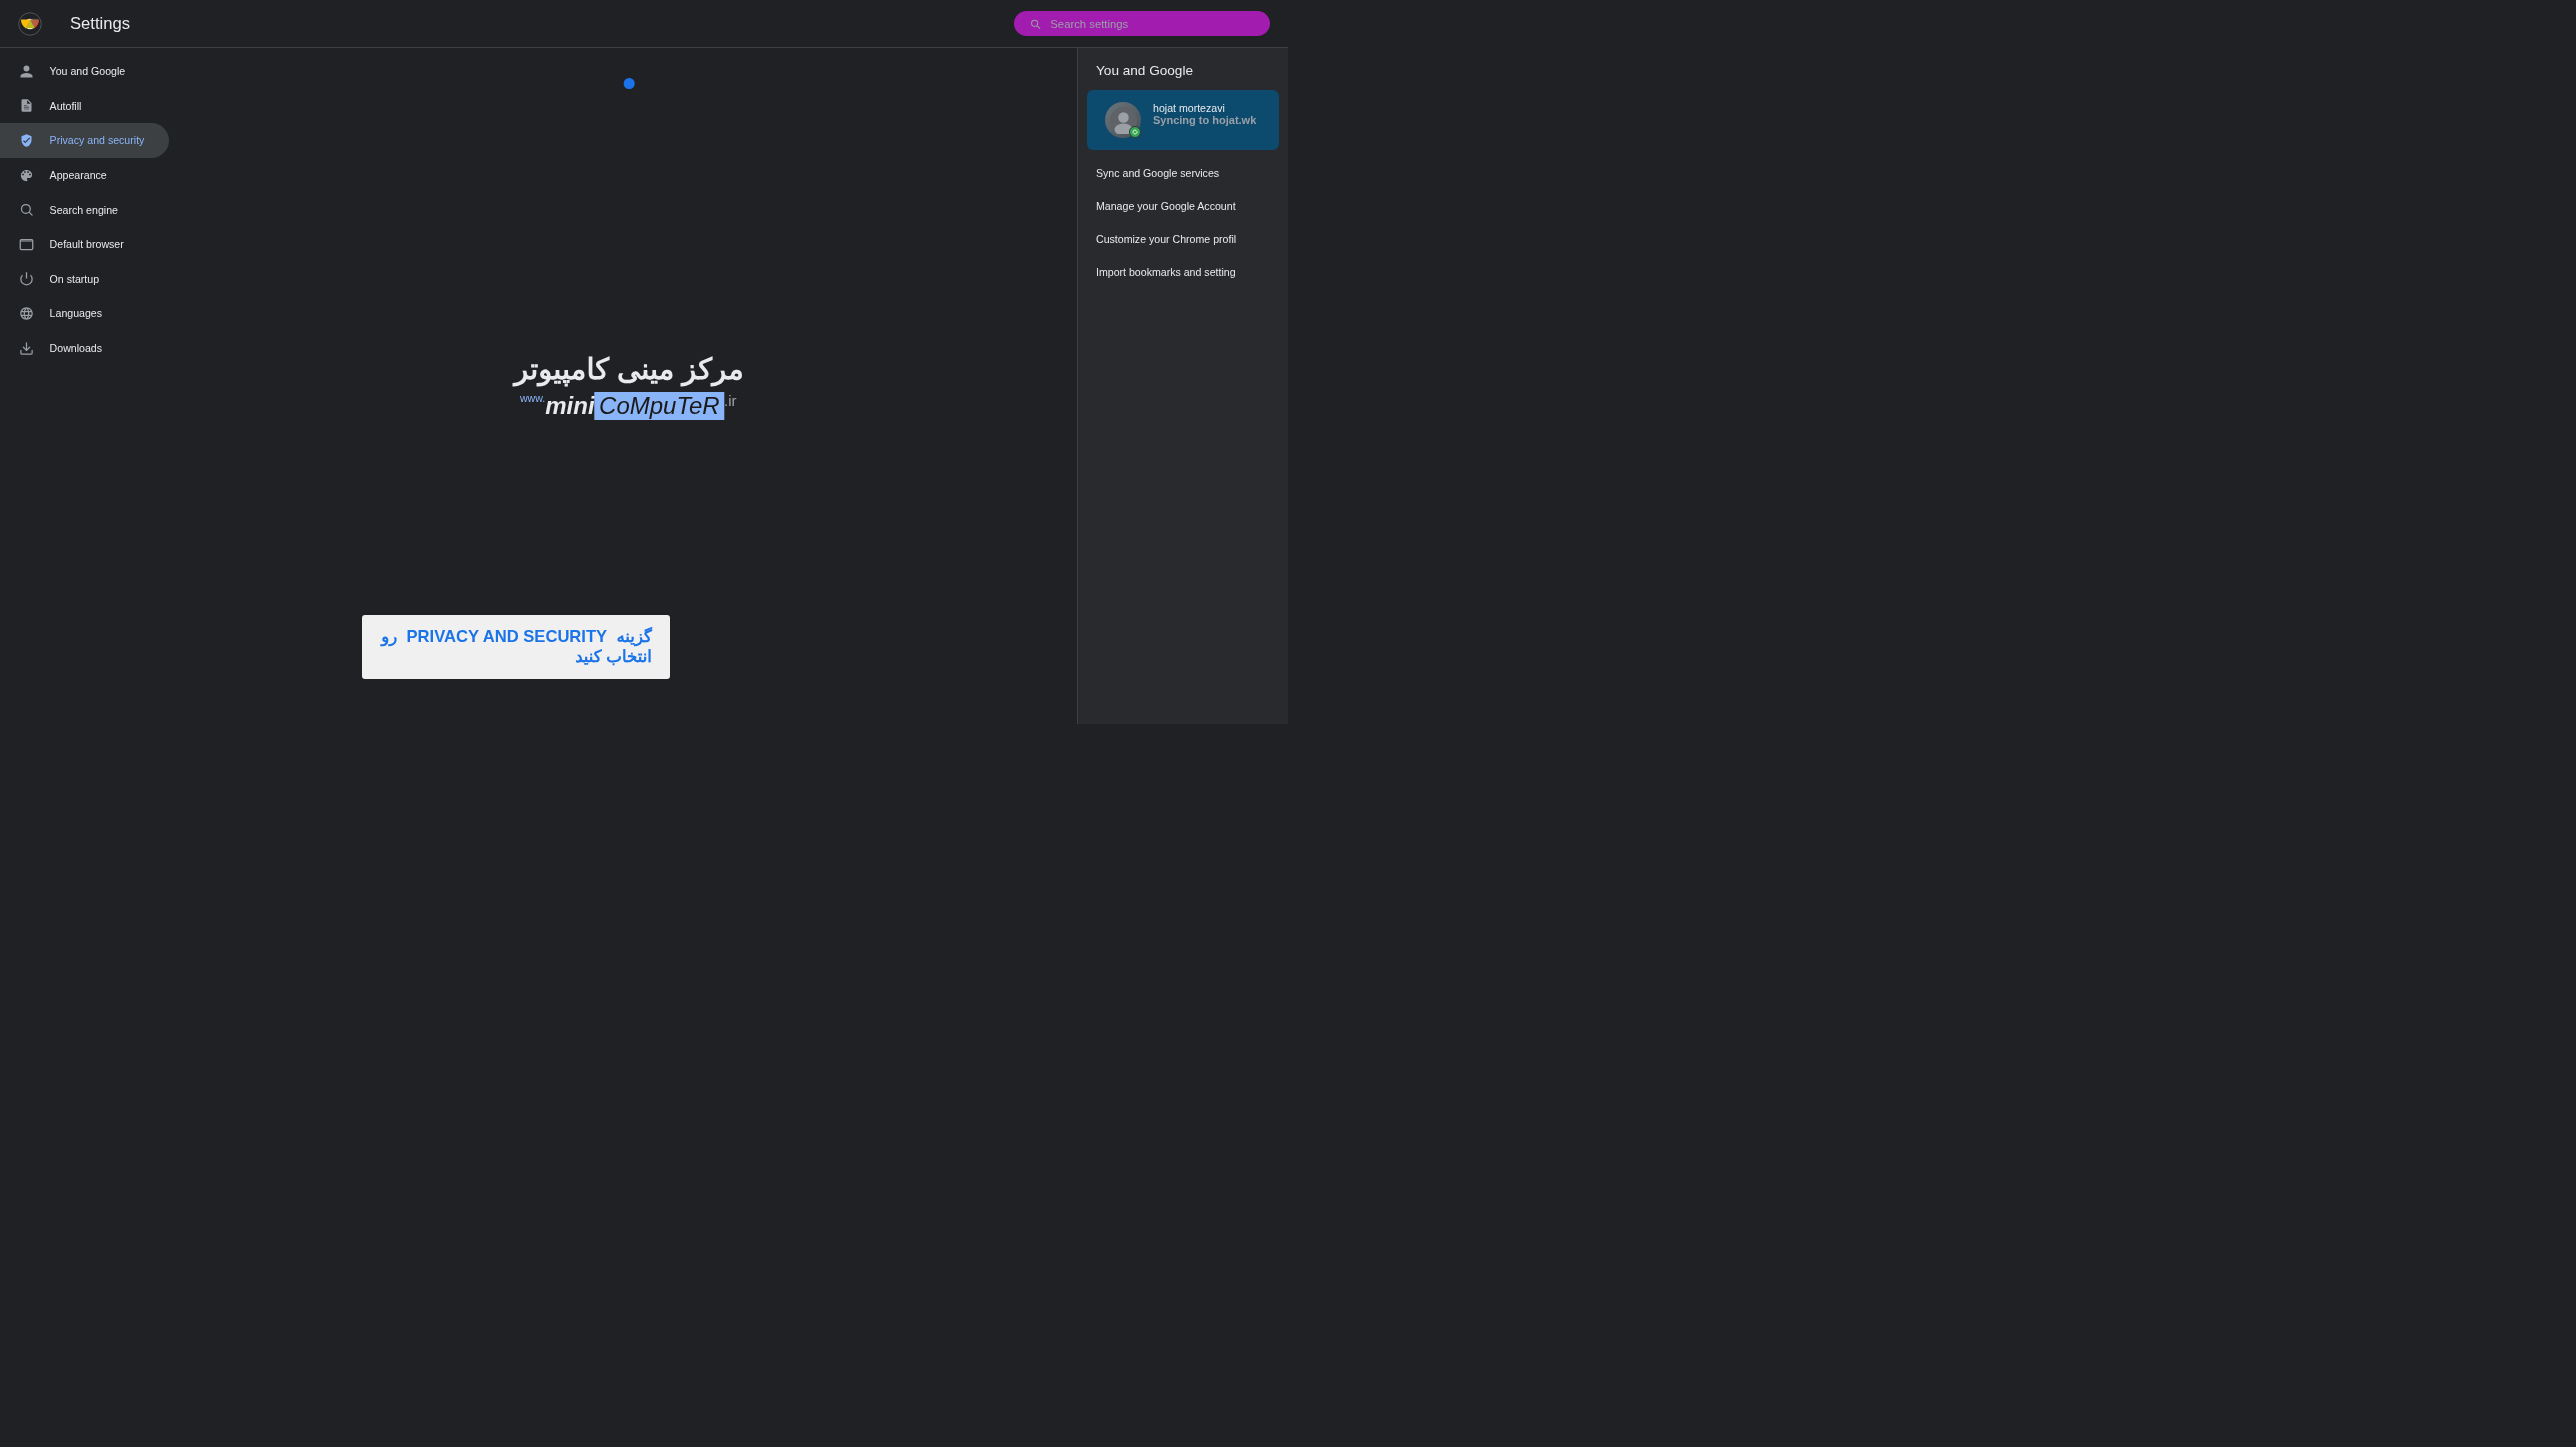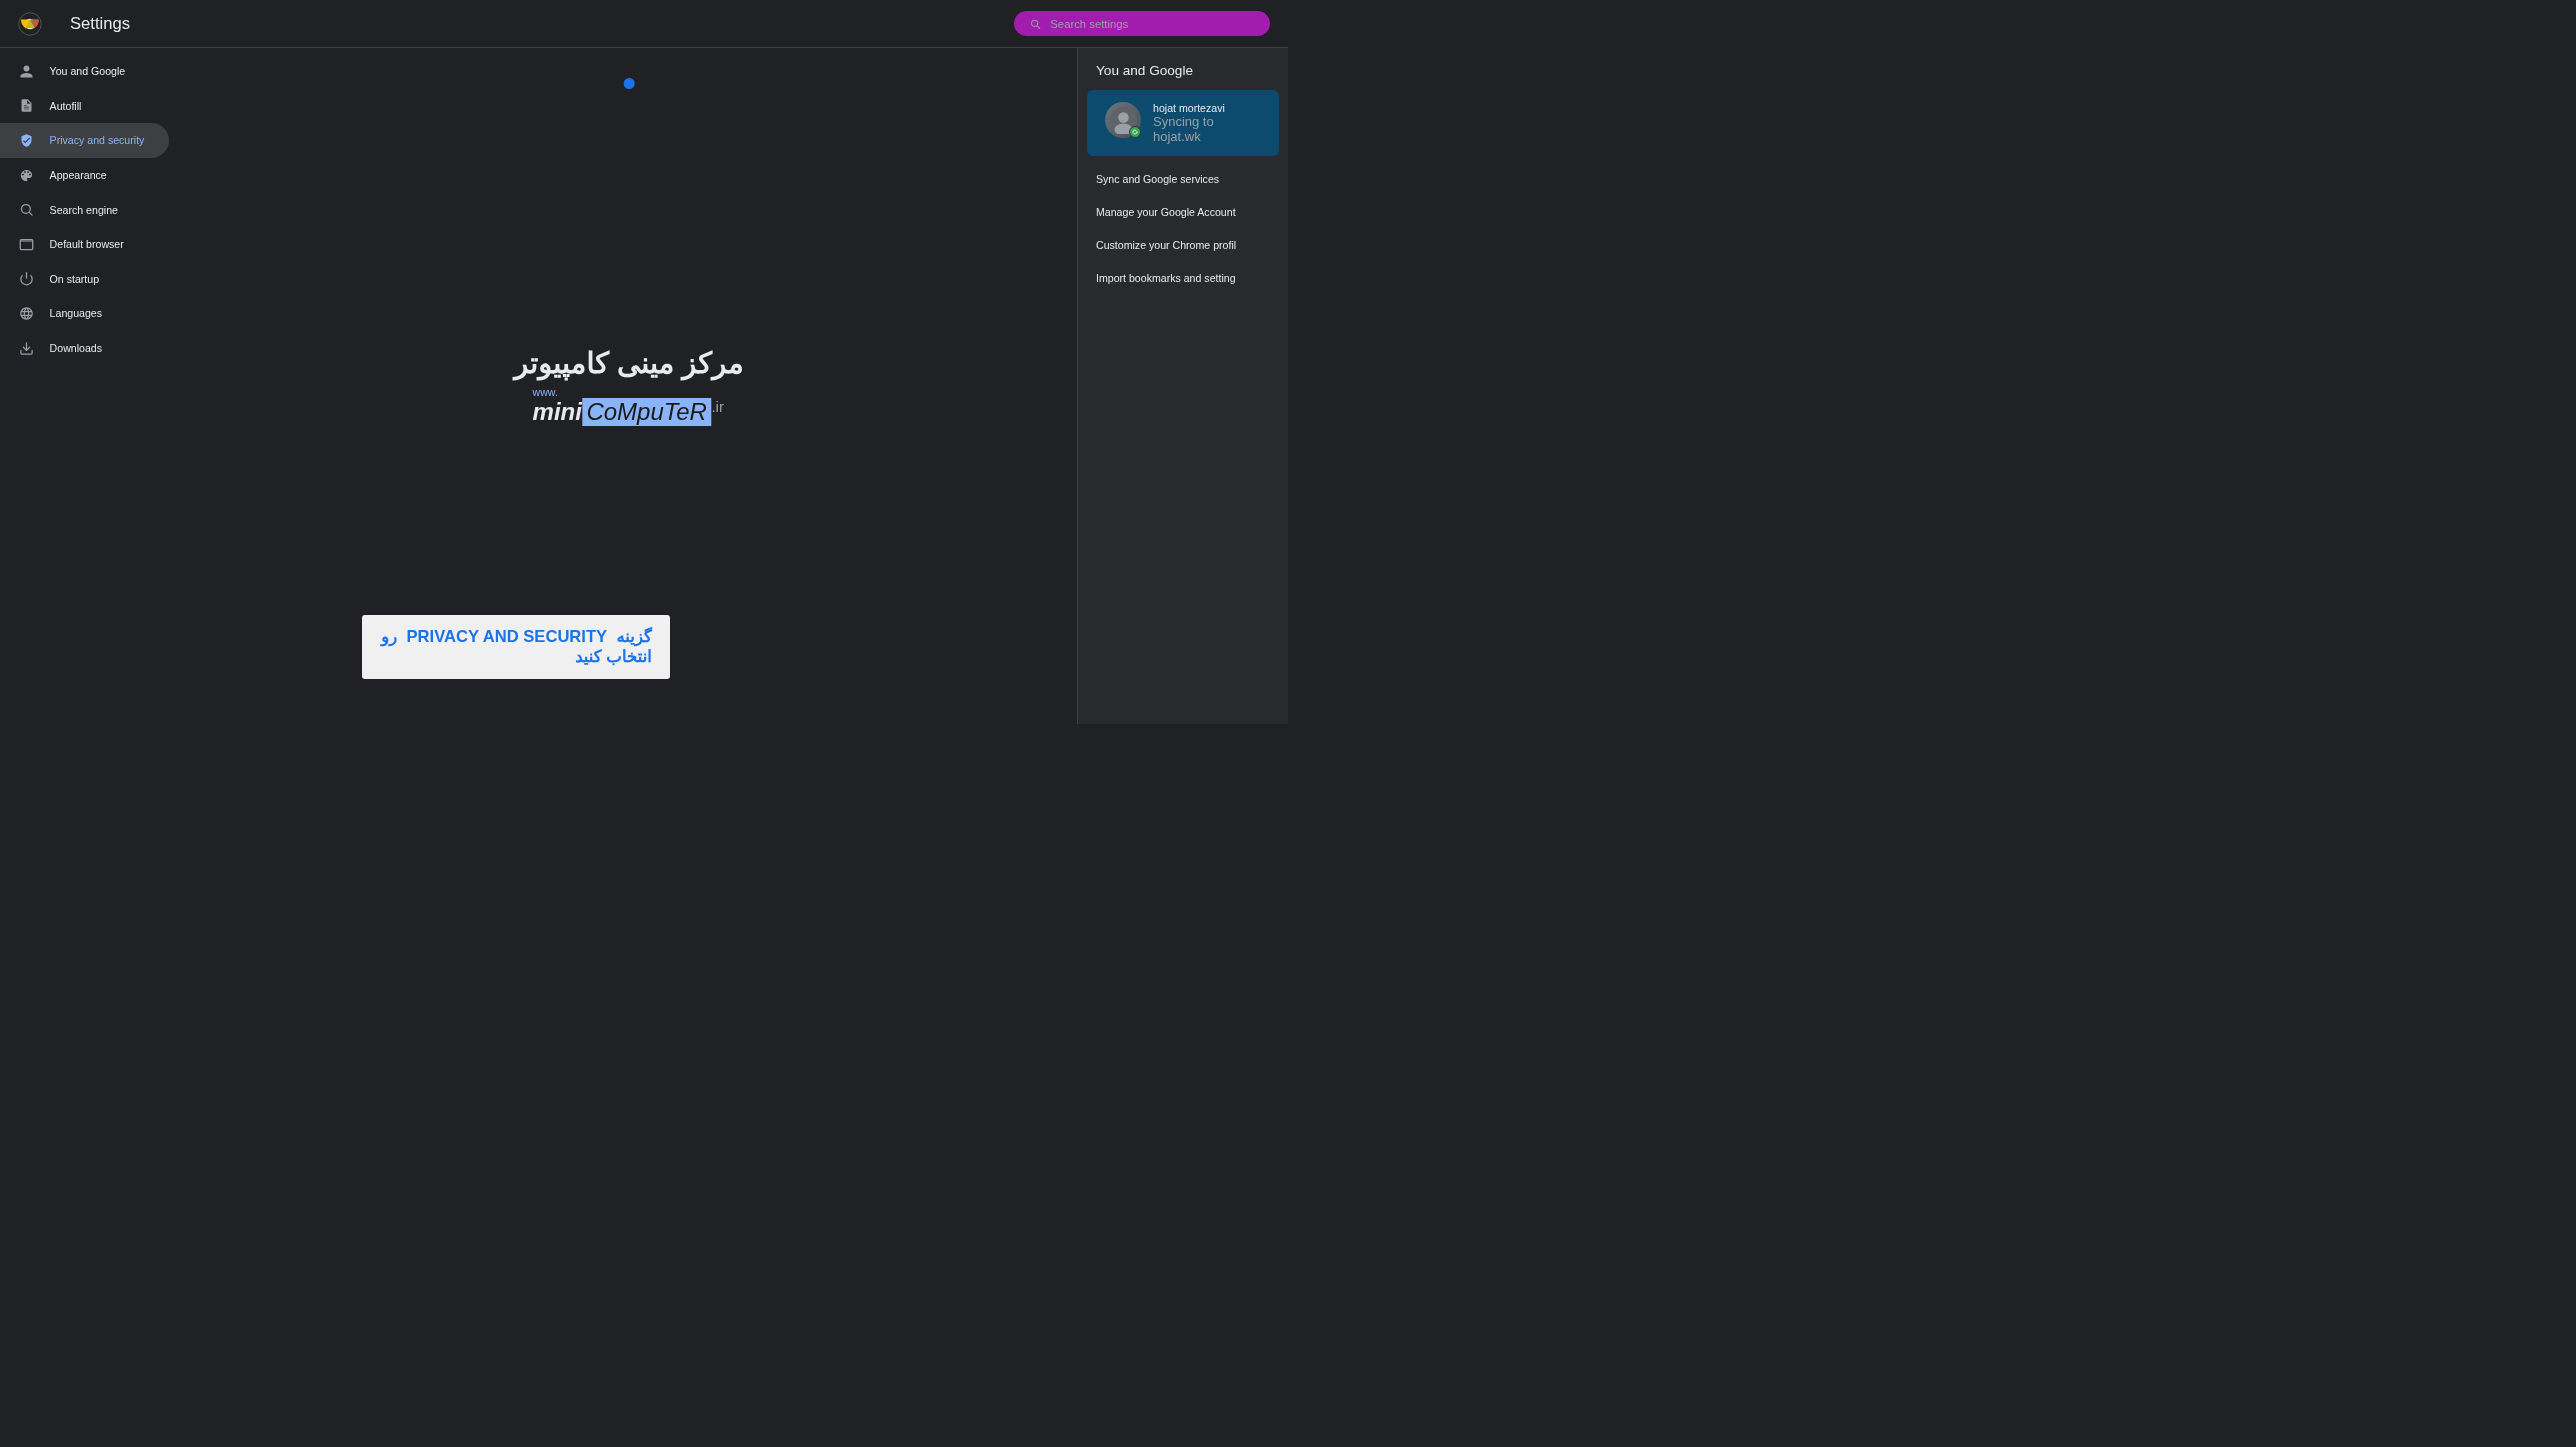--- a/index.html
+++ b/index.html
@@ -287,22 +287,23 @@
       justify-content: center;
     }
 
     .user-name {
       font-size: 10.6px;
       font-weight: 500;
       color: #e8eaed;
     }
 
     .user-sync {
-      font-size: 13px;
+      font-size: 11px;
       color: #9aa0a6;
+      font-weight: bold;
     }
 
     .right-panel-links {
       padding: 6px 0;
     }
 
     .right-panel-link {
       padding: 10.6px 18px;
       font-size: 10.6px;
       color: #e8eaed;
@@ -436,21 +437,21 @@
 
   </nav>
 
   <main class="main-content">
 
     <div class="dot-indicator"></div>
 
     <div class="watermark-container">
       <div class="watermark-text-fa">مرکز مینی کامپیوتر</div>
       <div class="watermark-url">
-        <div style="display:flex; flex-direction:column; align-items:flex-start; margin-right:1.5px;">
+        <div style="display:flex; flex-direction:row; align-items:flex-start; margin-right:1.5px;">
           <span class="url-www">www.</span>
           <div style="display:flex; align-items:flex-start;">
             <span class="url-mini">mini</span>
             <span class="url-computer">CoMpuTeR</span>
             <span class="url-ir"> .ir</span>
           </div>
         </div>
       </div>
     </div>
 

